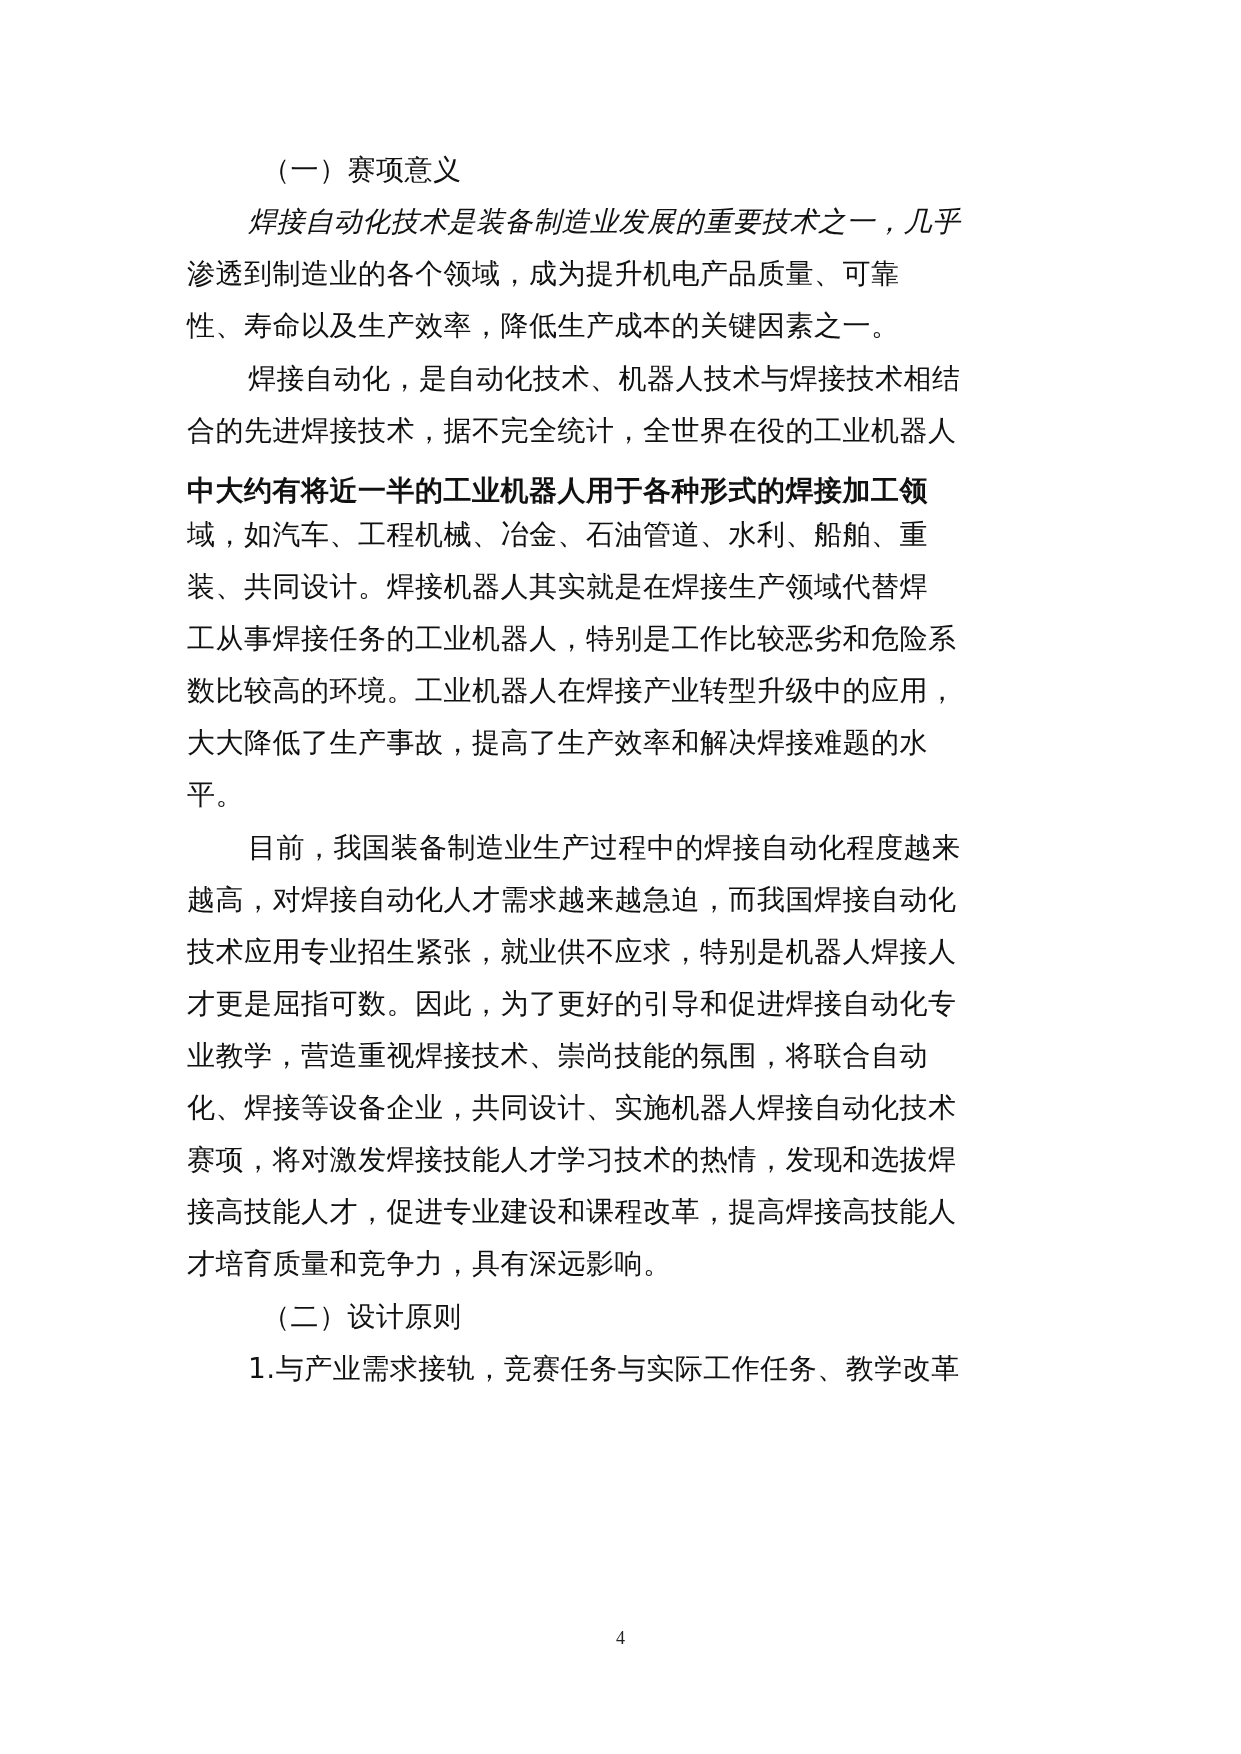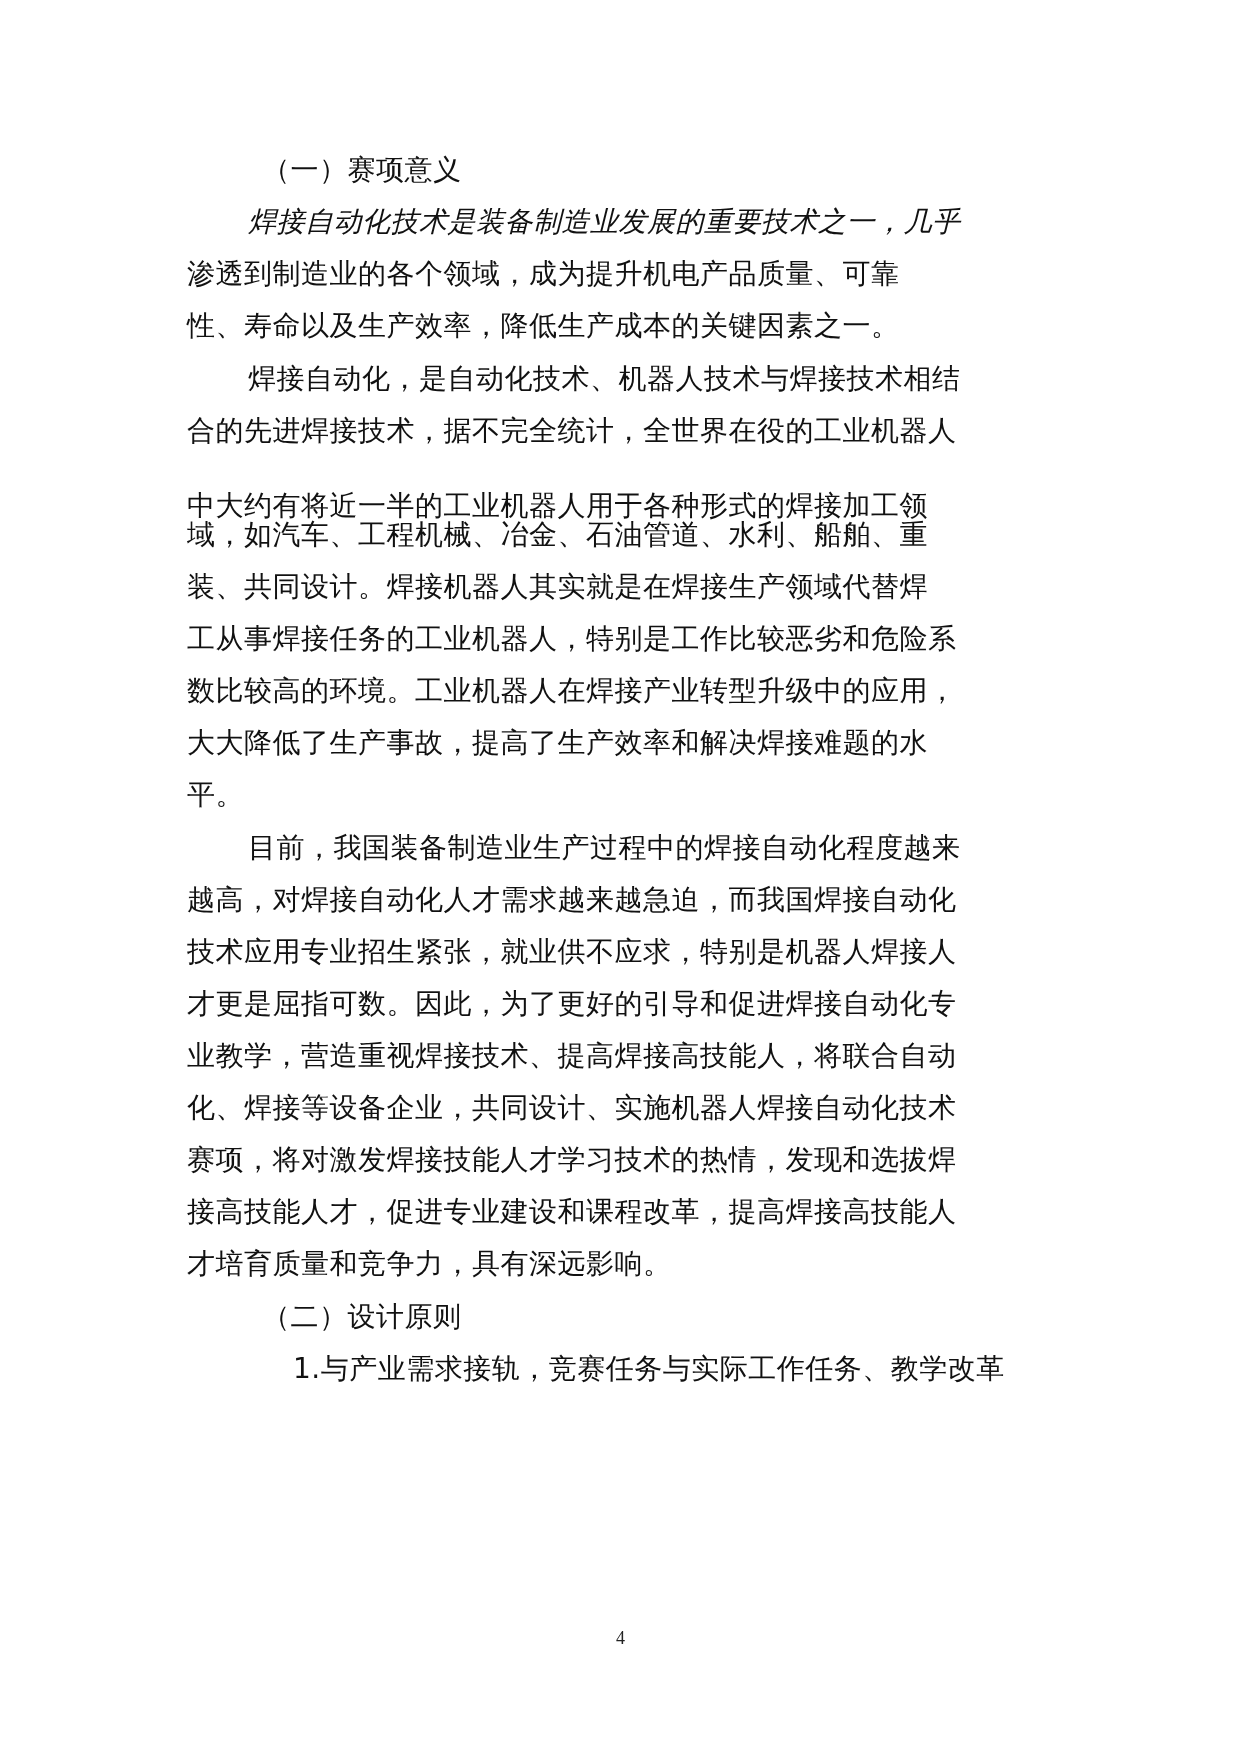--- a/index.html
+++ b/index.html
@@ -49,36 +49,36 @@
 <div class="page">
 
   <div class="line heading" style="top:152px;">（一）赛项意义</div>
 
   <div class="line indent2" style="top:204px;font-style:italic;">焊接自动化技术是装备制造业发展的重要技术之一，几乎</div>
   <div class="line" style="top:256px;">渗透到制造业的各个领域，成为提升机电产品质量、可靠</div>
   <div class="line" style="top:308px;">性、寿命以及生产效率，降低生产成本的关键因素之一。</div>
 
   <div class="line indent2" style="top:361px;">焊接自动化，是自动化技术、机器人技术与焊接技术相结</div>
   <div class="line" style="top:413px;">合的先进焊接技术，据不完全统计，全世界在役的工业机器人</div>
-  <div class="line" style="top:488px;">中大约有将近一半的工业机器人用于各种形式的焊接加工领</div>
+  <div class="line" style="top:473px;font-weight:bold;">中大约有将近一半的工业机器人用于各种形式的焊接加工领</div>
   <div class="line" style="top:517px;">域，如汽车、工程机械、冶金、石油管道、水利、船舶、重</div>
   <div class="line" style="top:569px;">装、共同设计。焊接机器人其实就是在焊接生产领域代替焊</div>
   <div class="line" style="top:621px;">工从事焊接任务的工业机器人，特别是工作比较恶劣和危险系</div>
   <div class="line" style="top:673px;">数比较高的环境。工业机器人在焊接产业转型升级中的应用，</div>
   <div class="line" style="top:725px;">大大降低了生产事故，提高了生产效率和解决焊接难题的水</div>
   <div class="line" style="top:777px;">平。</div>
 
   <div class="line indent2" style="top:830px;text-align:center;">目前，我国装备制造业生产过程中的焊接自动化程度越来</div>
   <div class="line" style="top:882px;">越高，对焊接自动化人才需求越来越急迫，而我国焊接自动化</div>
   <div class="line" style="top:934px;">技术应用专业招生紧张，就业供不应求，特别是机器人焊接人</div>
   <div class="line" style="top:986px;">才更是屈指可数。因此，为了更好的引导和促进焊接自动化专</div>
-  <div class="line" style="top:1038px;">业教学，营造重视焊接技术、提高焊接高技能人，将联合自动</div>
+  <div class="line" style="top:1038px;">业教学，营造重视焊接技术、崇尚技能的氛围，将联合自动</div>
   <div class="line" style="top:1090px;">化、焊接等设备企业，共同设计、实施机器人焊接自动化技术</div>
   <div class="line" style="top:1142px;">赛项，将对激发焊接技能人才学习技术的热情，发现和选拔焊</div>
   <div class="line" style="top:1194px;">接高技能人才，促进专业建设和课程改革，提高焊接高技能人</div>
   <div class="line" style="top:1246px;">才培育质量和竞争力，具有深远影响。</div>
 
   <div class="line heading" style="top:1299px;">（二）设计原则</div>
 
-  <div class="line indent2" style="top:1351px;margin-left:45px;">1.与产业需求接轨，竞赛任务与实际工作任务、教学改革</div>
+  <div class="line indent2" style="top:1351px;">1.与产业需求接轨，竞赛任务与实际工作任务、教学改革</div>
 
   <div class="page-number">4</div>
 </div>
 
 </body></html>

